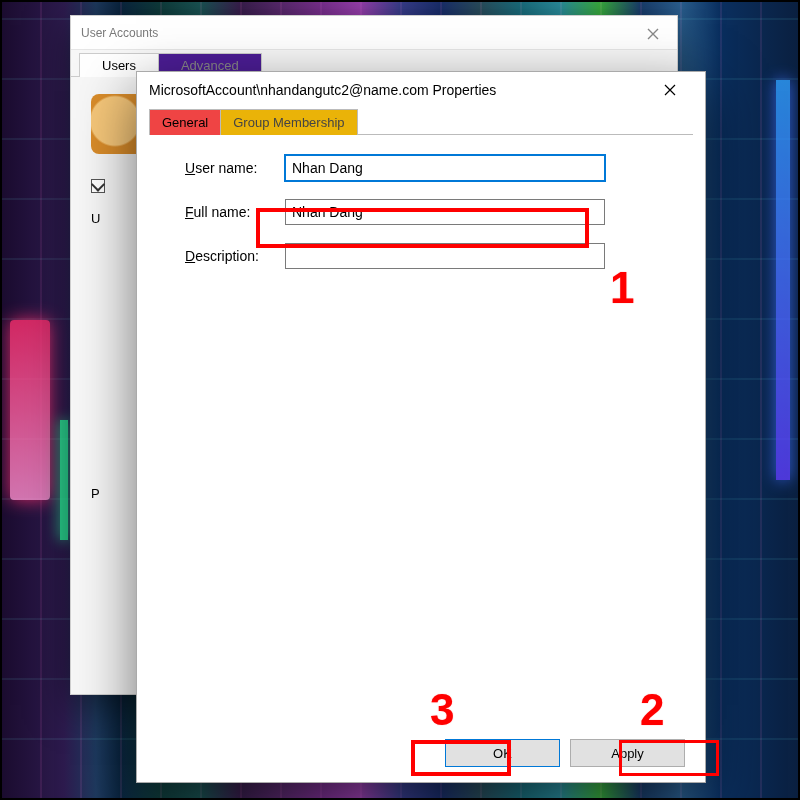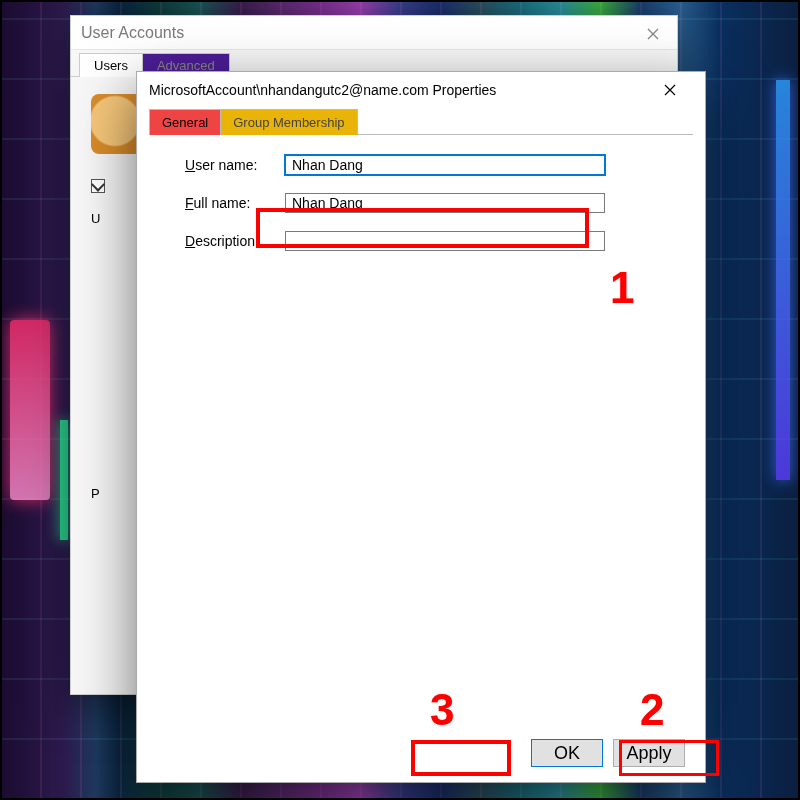--- a/index.html
+++ b/index.html
@@ -44,31 +44,31 @@
       left:70px; top:15px;
       width:608px; height:680px;
       background:#f7f7f7;
       border:1px solid #cfcfcf;
       box-shadow:0 10px 40px rgba(0,0,0,0.5);
     }
     .titlebar {
       height:34px; display:flex; align-items:center;
       padding:0 10px; background:#fff; border-bottom:1px solid #e6e6e6;
     }
-    .titlebar .title { color:#7a7a7a; font-size:16px; flex:1; }
+    .titlebar .title { color:#7a7a7a; font-size:12px; flex:1; }
     .titlebar .icon-close {
       width:40px; height:28px; display:flex; align-items:center; justify-content:center;
       position:absolute; right:4px; top:4px; color:#999;
     }
     .icon-close svg { width:12px; height:12px; }
     .tabs-back {
       display:flex; padding-left:8px; height:26px; align-items:flex-end;
     }
     .tab-back {
-      font-size:13px; padding:4px 14px; border:1px solid #ccc; border-bottom:none;
+      font-size:13px; padding:4px 22px; border:1px solid #ccc; border-bottom:none;
       background:#fff; margin-right:-1px; position:relative; top:1px;
     }
     .tab-back.inactive { background:#4c1d95; color:#888; }
     .tabs-back .tab-back:first-child { background:#fff; }
     .win-back .body {
       border-top:1px solid #ccc; padding:16px 20px;
       font-size:13px;
     }
     .back-checkbox-row { display:flex; align-items:center; margin-top:86px; gap:6px; }
     .back-checkbox {
@@ -117,34 +117,34 @@
     .front-body {
       border-top:1px solid #bbb; margin:0 12px;
       padding:20px 12px 0 12px; height:560px;
     }
     .form-row { display:flex; align-items:center; margin-bottom:18px;margin-left:24px; }
     .form-row .lbl {
       width:100px; font-size:14px;
     }
     .form-row .lbl .ul { text-decoration:underline; }
     .txtfield {
-      flex:1; max-width:320px; height:20px;
+      flex:1; max-width:320px; height:26px;
       border:1px solid #7a7a7a; background:#fff;
       font-size:14px; padding:2px 6px;
       font-family:inherit;
       outline:none;
     }
     .txtfield.focused { border:1px solid #0078d7; box-shadow:0 0 0 1px #0078d7; }
     .btnbar {
       position:absolute; left:0; right:0; bottom:10px;
       display:flex; justify-content:flex-end; gap:10px; padding:0 20px;
       height:38px; align-items:center;
     }
     .winbtn {
-      width:72px; height:28px; font-size:18px; font-family:inherit;
+      width:115px; height:28px; font-size:13px; font-family:inherit;
       background:#e1e1e1; border:1px solid #adadad; cursor:pointer;
     }
     .winbtn.primary { border:1px solid #0078d7; }
 
     
     .hl {
       position:absolute; border:4px solid #f00; pointer-events:none;
     }
     .hl.fullname  { left:256px; top:208px; width:333px; height:40px; }
     .hl.ok        { left:411px; top:740px; width:100px; height:36px; }

